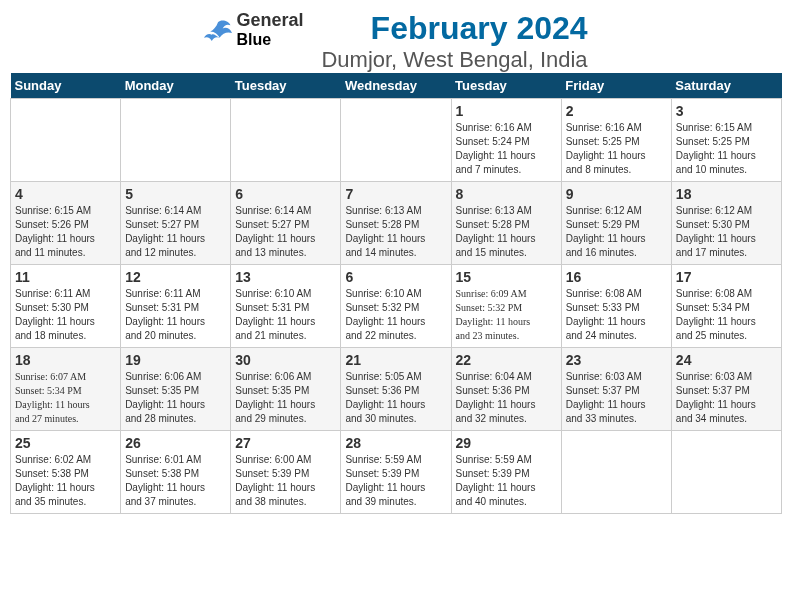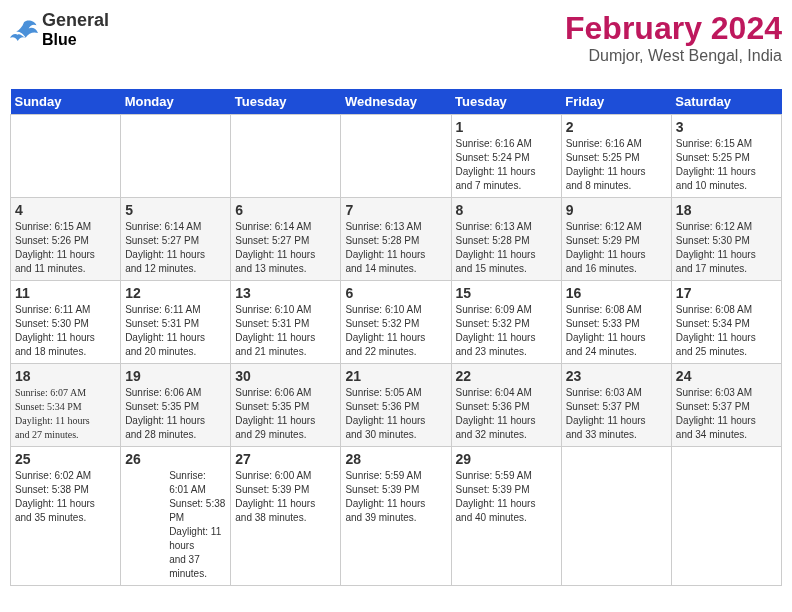--- a/index.html
+++ b/index.html
@@ -5,53 +5,53 @@
     * { box-sizing: border-box; margin: 0; padding: 0; }
     body {
       font-family: Arial, sans-serif;
       background: #fff;
       width: 792px;
       min-height: 612px;
       padding: 10px;
     }
     .header {
       display: flex;
-      justify-content: space-between;
+      justify-content: center;
       align-items: flex-start;
-      margin-bottom: 24px;
+      margin-bottom: 0;
       gap: 18px;
     }
     .logo {
       display: flex;
       align-items: center;
       gap: 4px;
     }
     .logo-bird {
       width: 28px;
       height: 22px;
     }
     .title-area {
       text-align: right;
     }
     .month-title {
       font-size: 32px;
       font-weight: bold;
-      color: #be185d;
+      color: #0369a1;
     }
     .location {
-      font-size: 16px;
+      font-size: 22px;
       color: #555;
     }
     table {
       width: 100%;
       border-collapse: collapse;
       font-size: 11px;
     }
     thead th {
-      background-color: #1d4ed8;
+      background-color: #0c4a6e;
       color: #fff;
       padding: 5px 4px;
       text-align: left;
       font-size: 13px;
       font-weight: bold;
     }
     td {
       border: 1px solid #ccc;
       vertical-align: top;
       padding: 4px;
@@ -215,21 +215,21 @@
         </td>
         <td>
           <div class="day-num">6</div>
           <div class="day-detail" style="white-space: pre-line;">Sunrise: 6:10 AM
 Sunset: 5:32 PM
 Daylight: 11 hours
 and 22 minutes.</div>
         </td>
         <td>
           <div class="day-num">15</div>
-          <div class="day-detail" style="white-space: pre-line;">Sunrise: 6:09 AM
+          <div class="day-detail" style="white-space: pre-line; font-family: Liberation Serif, serif;">Sunrise: 6:09 AM
 Sunset: 5:32 PM
 Daylight: 11 hours
 and 23 minutes.</div>
         </td>
         <td>
           <div class="day-num">16</div>
           <div class="day-detail" style="white-space: pre-line;">Sunrise: 6:08 AM
 Sunset: 5:33 PM
 Daylight: 11 hours
 and 24 minutes.</div>
@@ -296,21 +296,21 @@
       <tr>
         <td>
           <div class="day-num">25</div>
           <div class="day-detail" style="white-space: pre-line;">Sunrise: 6:02 AM
 Sunset: 5:38 PM
 Daylight: 11 hours
 and 35 minutes.</div>
         </td>
         <td>
           <div class="day-num">26</div>
-          <div class="day-detail" style="white-space: pre-line; margin-left: 44px;">Sunrise: 6:01 AM
+          <div class="day-detail" style="white-space: pre-line;">Sunrise: 6:01 AM
 Sunset: 5:38 PM
 Daylight: 11 hours
 and 37 minutes.</div>
         </td>
         <td>
           <div class="day-num">27</div>
           <div class="day-detail" style="white-space: pre-line;">Sunrise: 6:00 AM
 Sunset: 5:39 PM
 Daylight: 11 hours
 and 38 minutes.</div>

